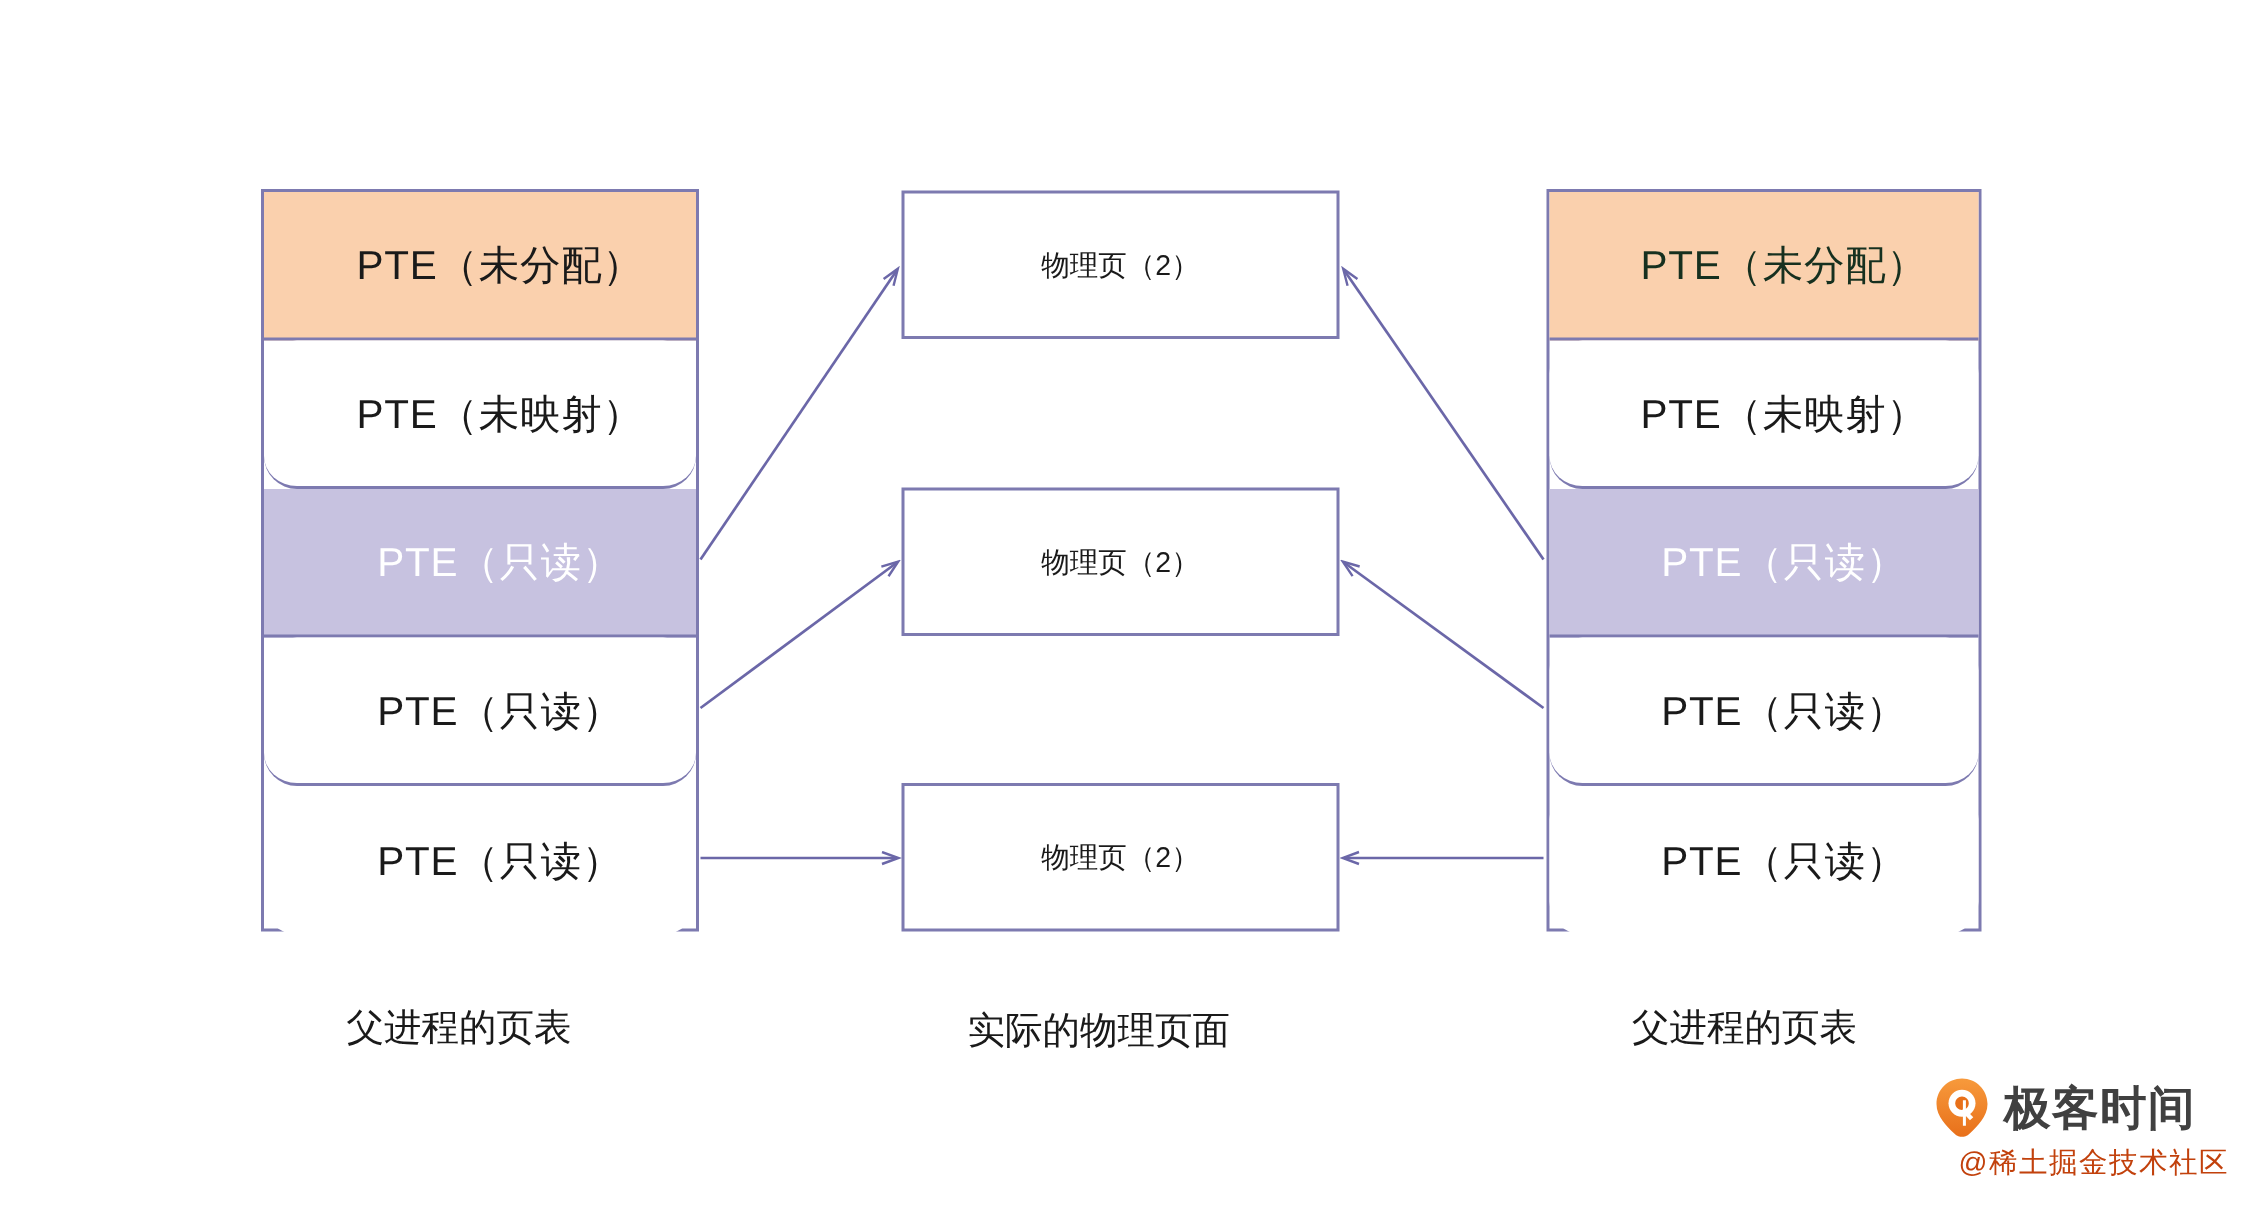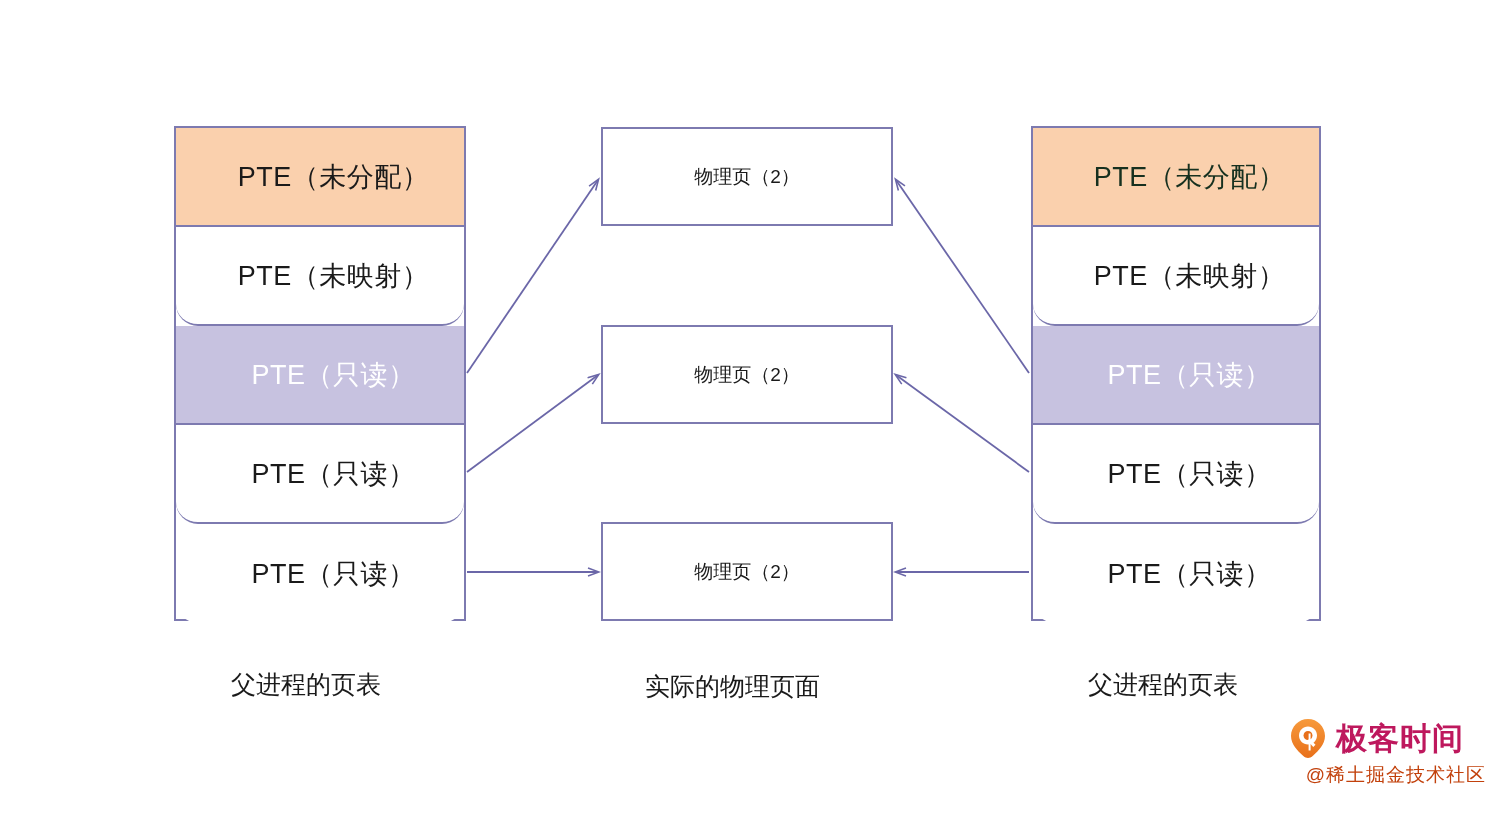--- a/index.html
+++ b/index.html
@@ -85,21 +85,21 @@
     align-items: center;
     gap: 8px;
   }
   .wm-logo {
     width: 40px; height: 40px;
     flex: 0 0 40px;
   }
   .wm-brand {
     font-size: 31px;
     font-weight: bold;
-    color: #be185d;
+    color: #404040;
     letter-spacing: 1px;
     line-height: 1;
     white-space: nowrap;
     font-family: Liberation Serif, serif;
   }
   .wm-sub {
     margin-top: 4px;
     text-align: right;
     font-size: 19px;
     color: #c2410c;

